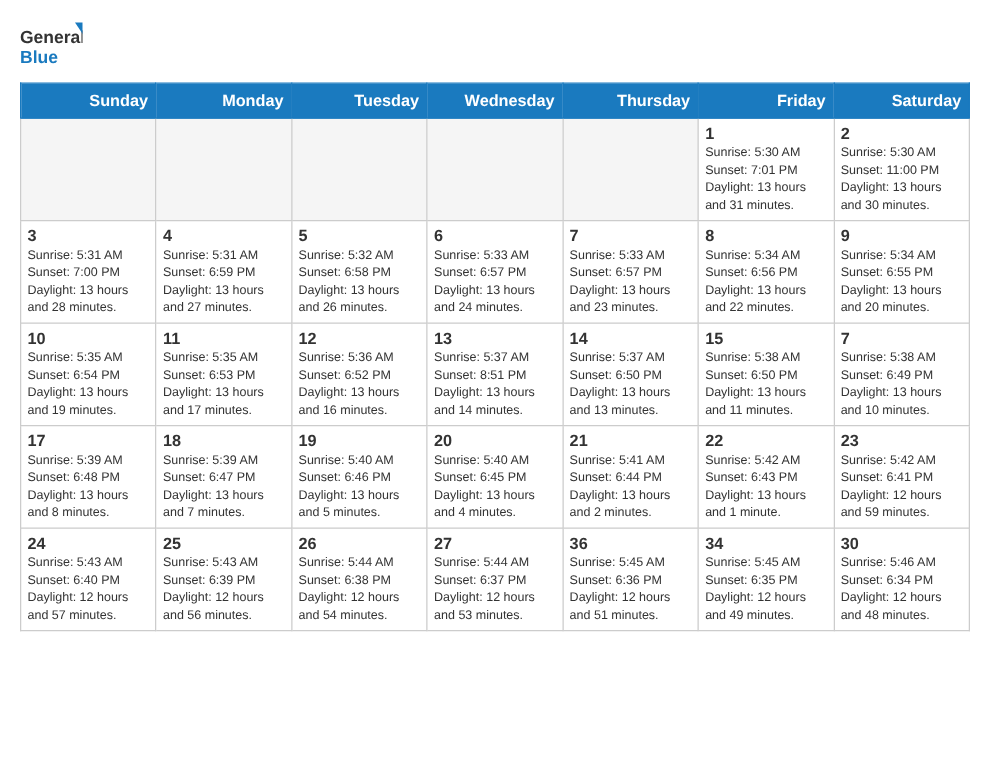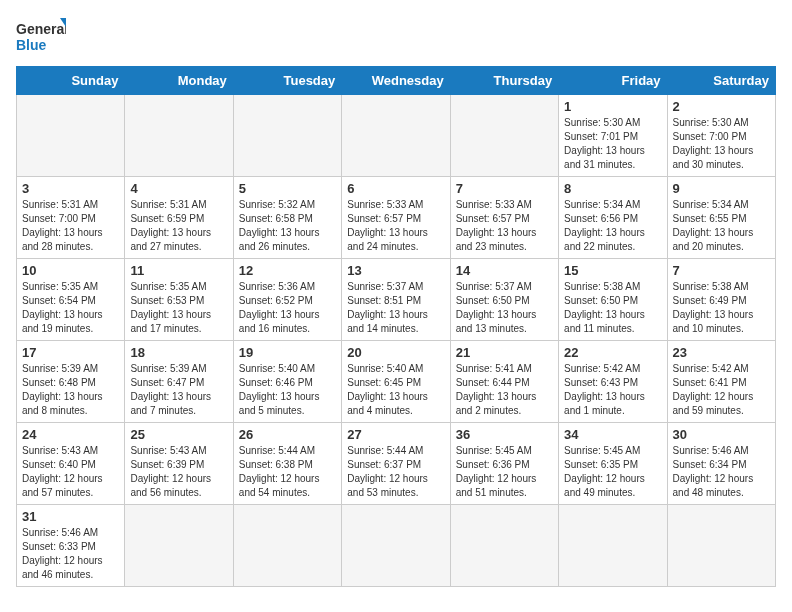--- a/index.html
+++ b/index.html
@@ -116,21 +116,21 @@
         <td class="empty"></td>
         <td>
           <span class="day-number">1</span>
           <div class="day-info">Sunrise: 5:30 AM
 Sunset: 7:01 PM
 Daylight: 13 hours and 31 minutes.</div>
         </td>
         <td>
           <span class="day-number">2</span>
           <div class="day-info">Sunrise: 5:30 AM
-Sunset: 7:00 PM
+Sunset: 11:00 PM
 Daylight: 13 hours and 30 minutes.</div>
         </td>
       </tr>
       <tr>
         <td>
           <span class="day-number">3</span>
           <div class="day-info">Sunrise: 5:31 AM
 Sunset: 7:00 PM
 Daylight: 13 hours and 28 minutes.</div>
         </td>
@@ -296,28 +296,14 @@
 Sunset: 6:35 PM
 Daylight: 12 hours and 49 minutes.</div>
         </td>
         <td>
           <span class="day-number">30</span>
           <div class="day-info">Sunrise: 5:46 AM
 Sunset: 6:34 PM
 Daylight: 12 hours and 48 minutes.</div>
         </td>
       </tr>
-      <tr>
-        <td class="last-row">
-          <span class="day-number">31</span>
-          <div class="day-info">Sunrise: 5:46 AM
-Sunset: 6:33 PM
-Daylight: 12 hours and 46 minutes.</div>
-        </td>
-        <td class="empty last-row last-empty"></td>
-        <td class="empty last-row last-empty"></td>
-        <td class="empty last-row last-empty"></td>
-        <td class="empty last-row last-empty"></td>
-        <td class="empty last-row last-empty"></td>
-        <td class="empty last-row last-empty"></td>
-      </tr>
     </tbody>
 </table>
 
 </body></html>

